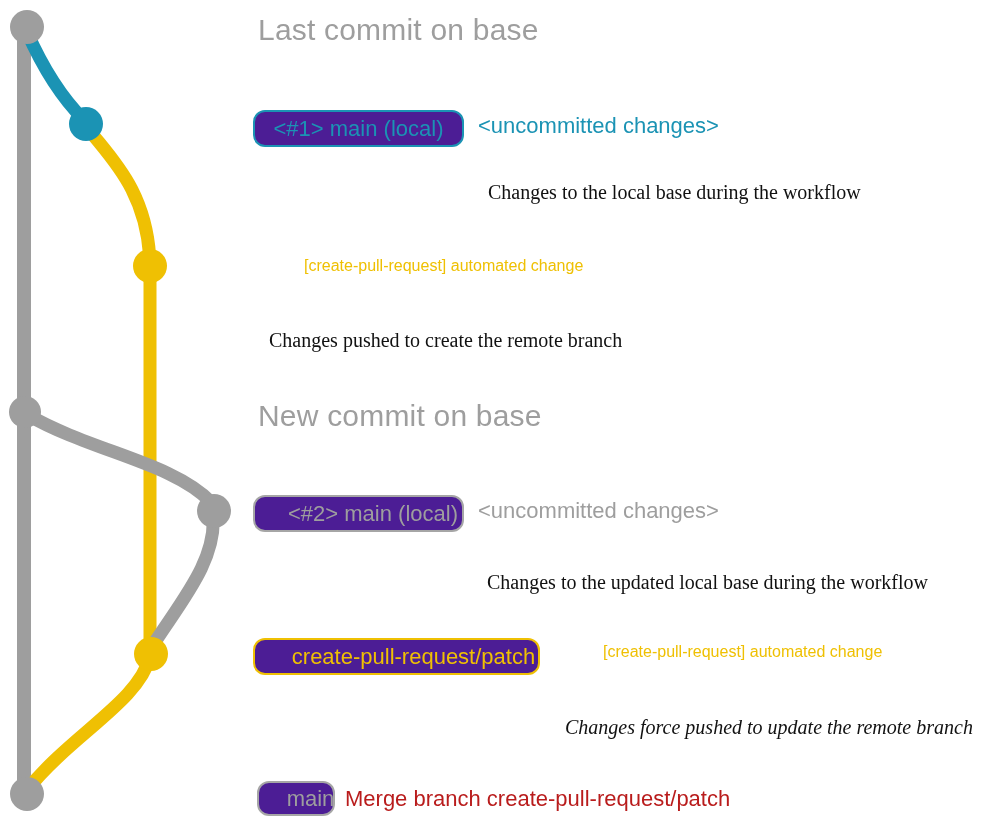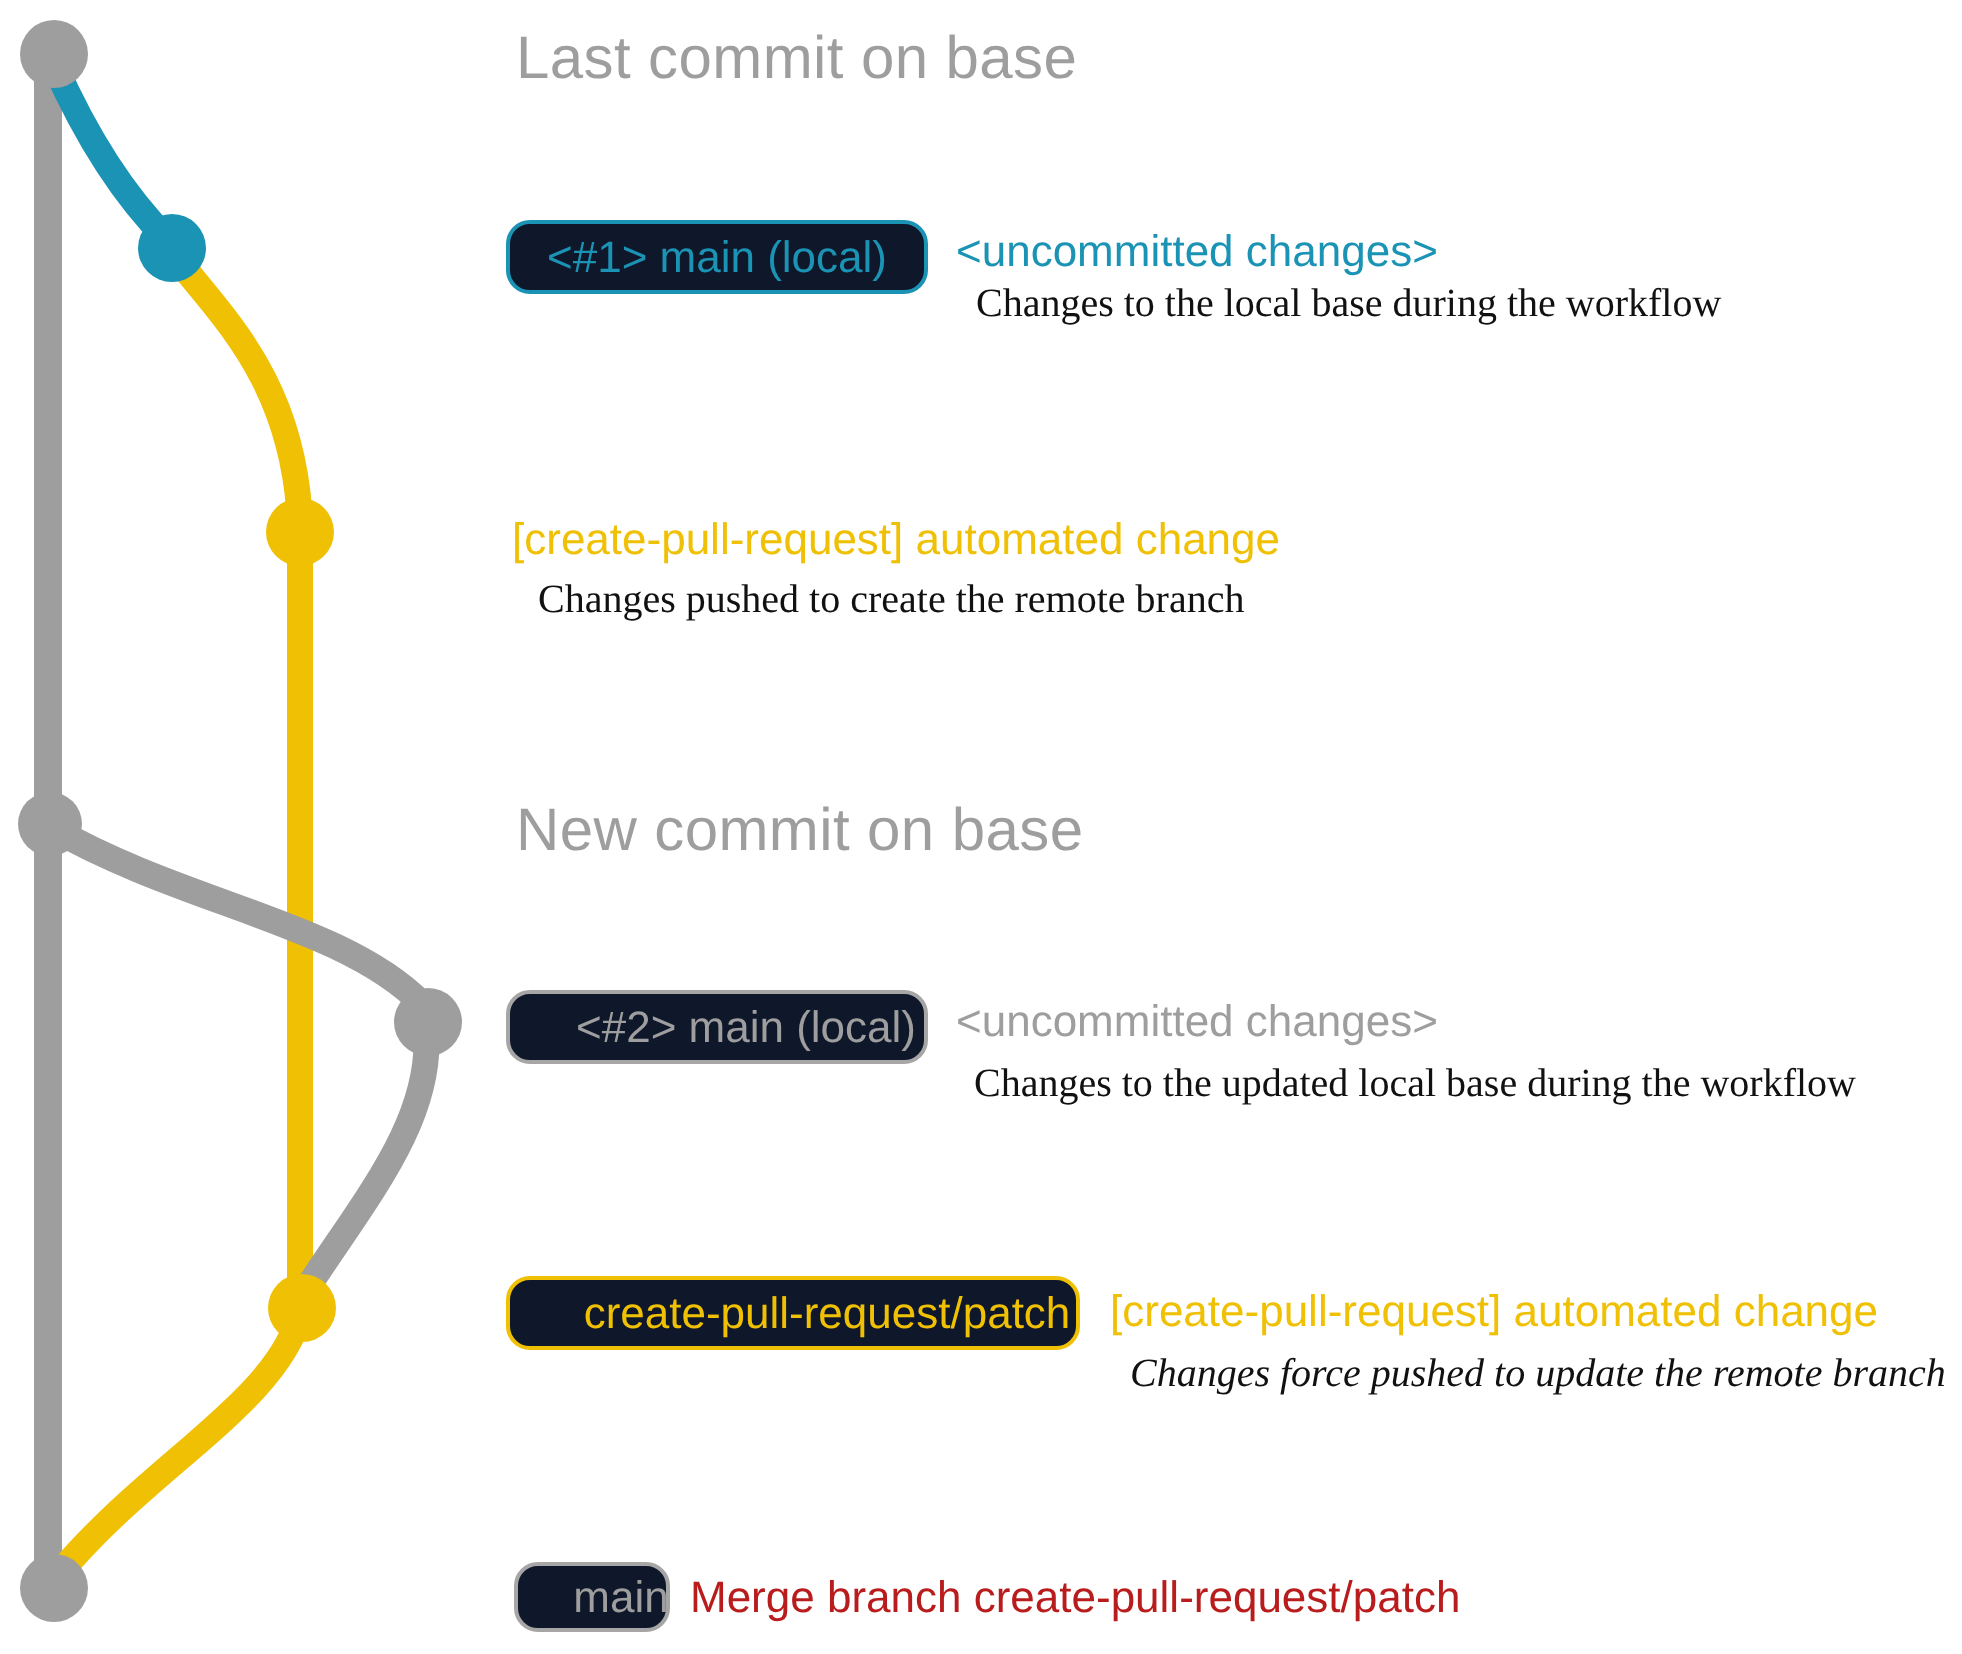--- a/index.html
+++ b/index.html
@@ -23,35 +23,36 @@
 
   .badge {
     position: absolute;
     display: flex;
     align-items: center;
     justify-content: center;
     border: 2px solid;
     border-radius: 12px;
     font-size: 22px;
     box-sizing: border-box;
-    background: #0f172a;
+    background: #4c1d95;
   }
   .badge.teal   { border-color: #1b93b4; color: #1b93b4; }
   .badge.gray   { border-color: #a6a6a6; color: #9e9e9e; padding-left: 29px; }
   .badge.yellow { border-color: #efc003; color: #efc003; }
 
   .note-teal   { font-size: 22px; color: #1b93b4; }
   .note-gray   { font-size: 22px; color: #9e9e9e; }
-  .title-yellow{ font-size: 22px; color: #efc003; }
+  .title-yellow{ font-size: 16px; color: #efc003; margin-left: 48px; }
   .gray-text   { font-size: 22px; color: #b91c1c; }
 
   .serif-desc {
     font-family: "Liberation Serif", serif;
     font-size: 20px;
     color: #111111;
+    margin-top: 40px;
   }
 </style>
 </head>
 <body>
 
 <div id="canvas">
 
   <svg id="graph-svg" width="250" height="827" viewBox="0 0 250 827">
 
     <path d="M 24 27 L 24 795" fill="none" stroke-width="14" stroke="#9e9e9e"></path>

